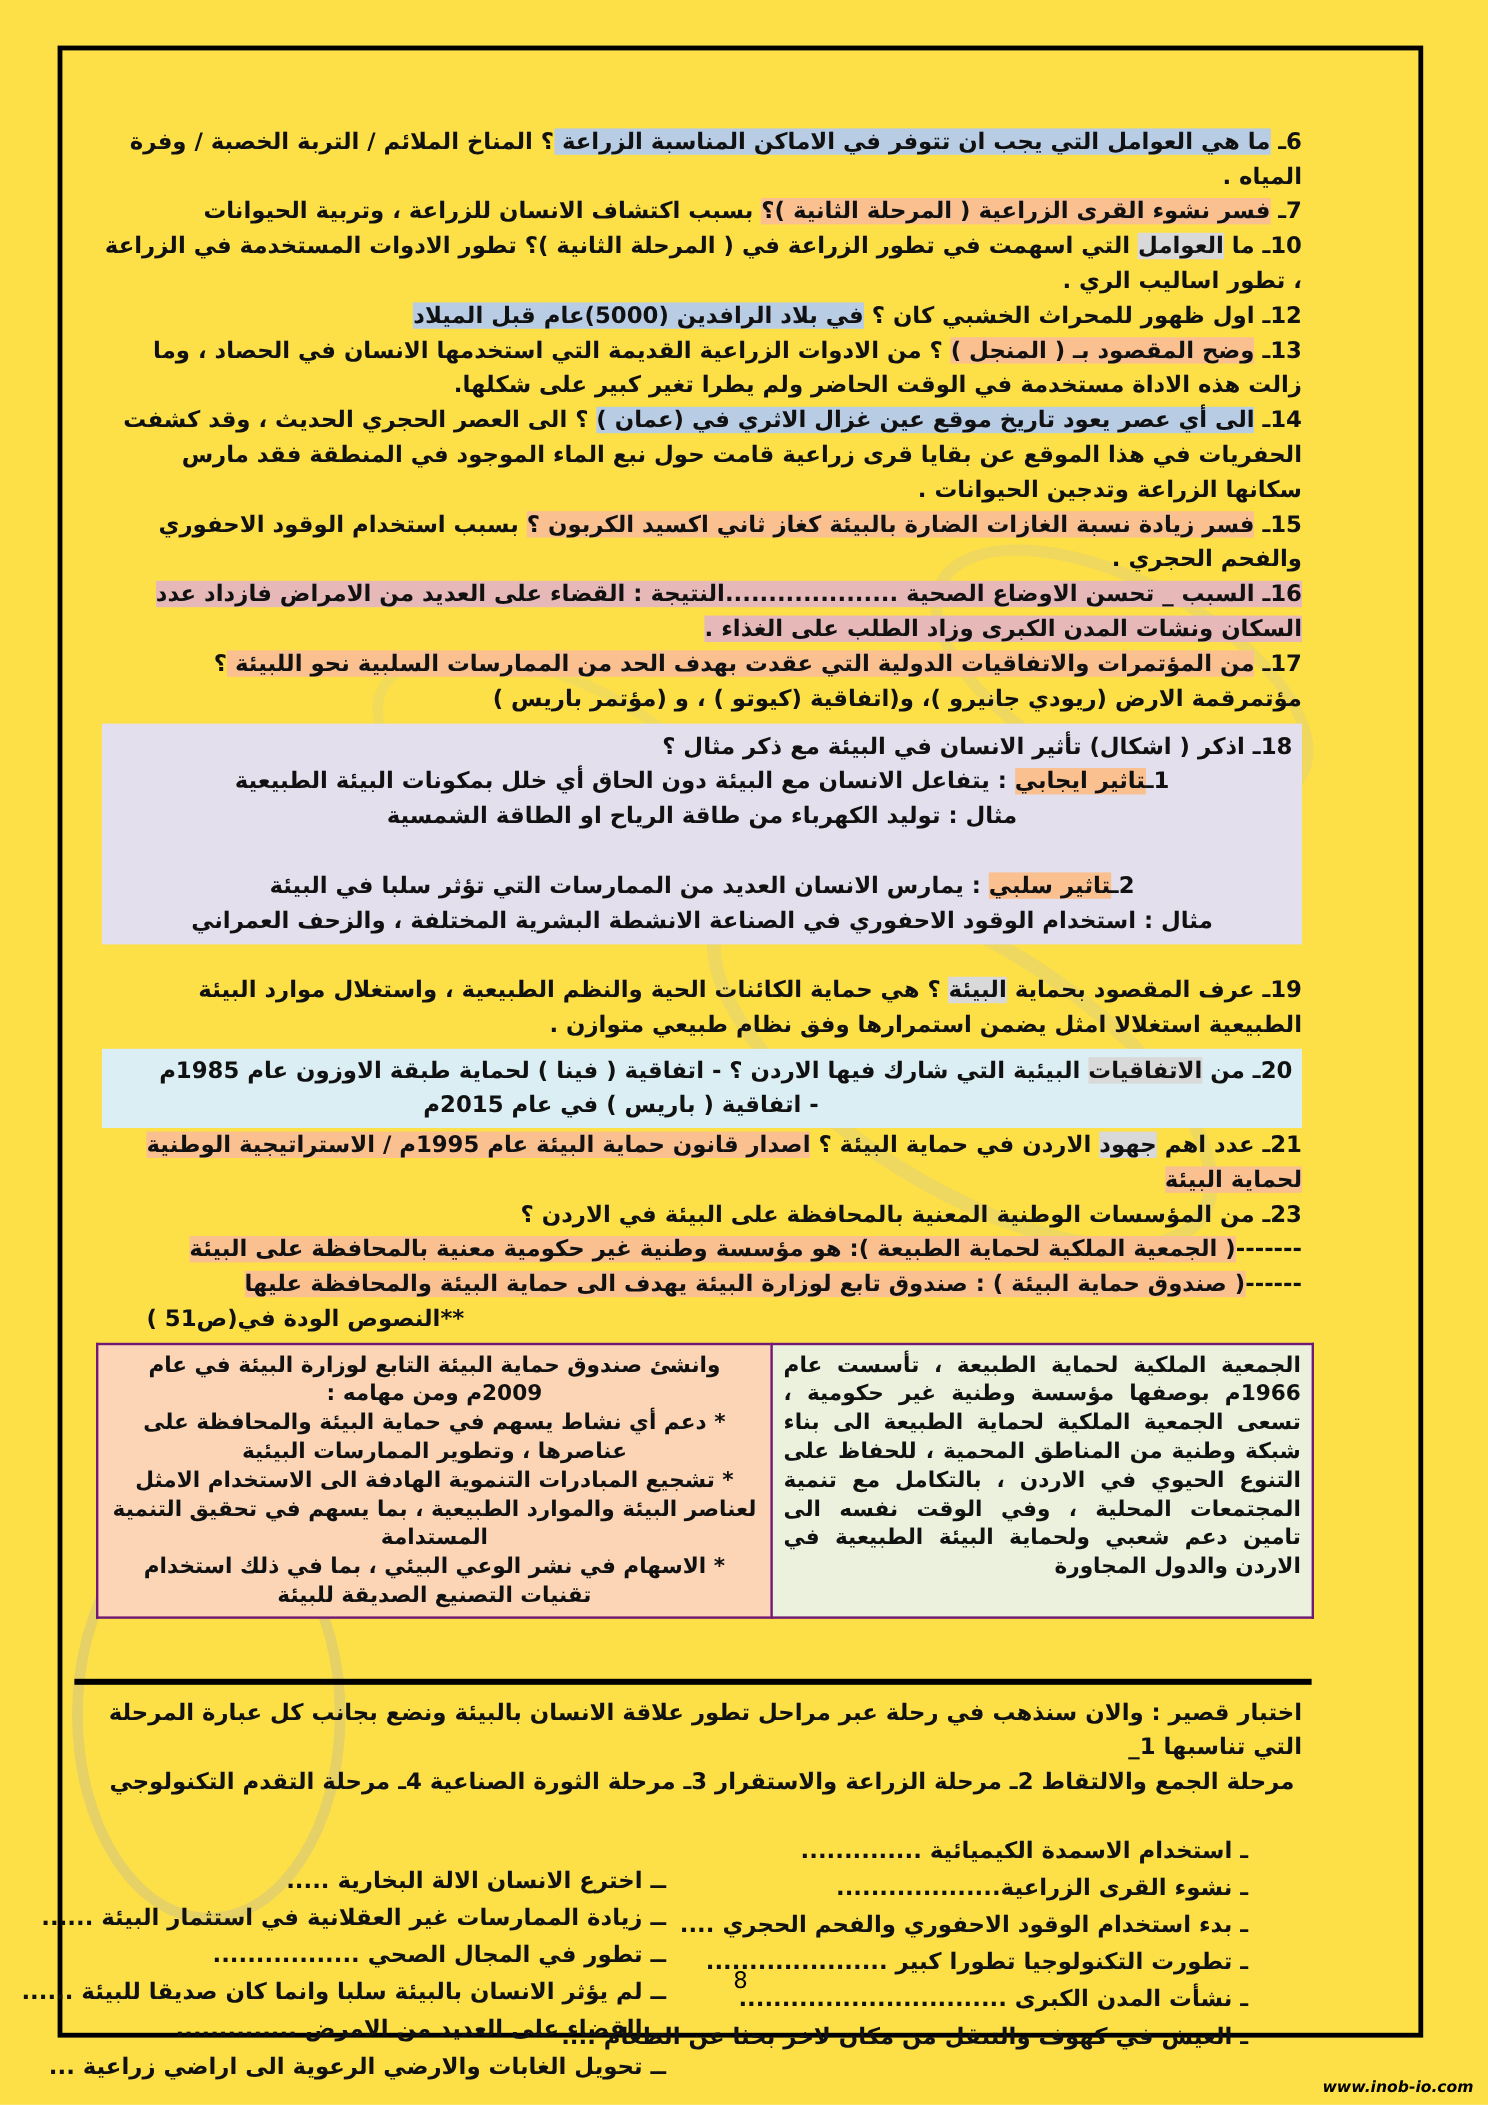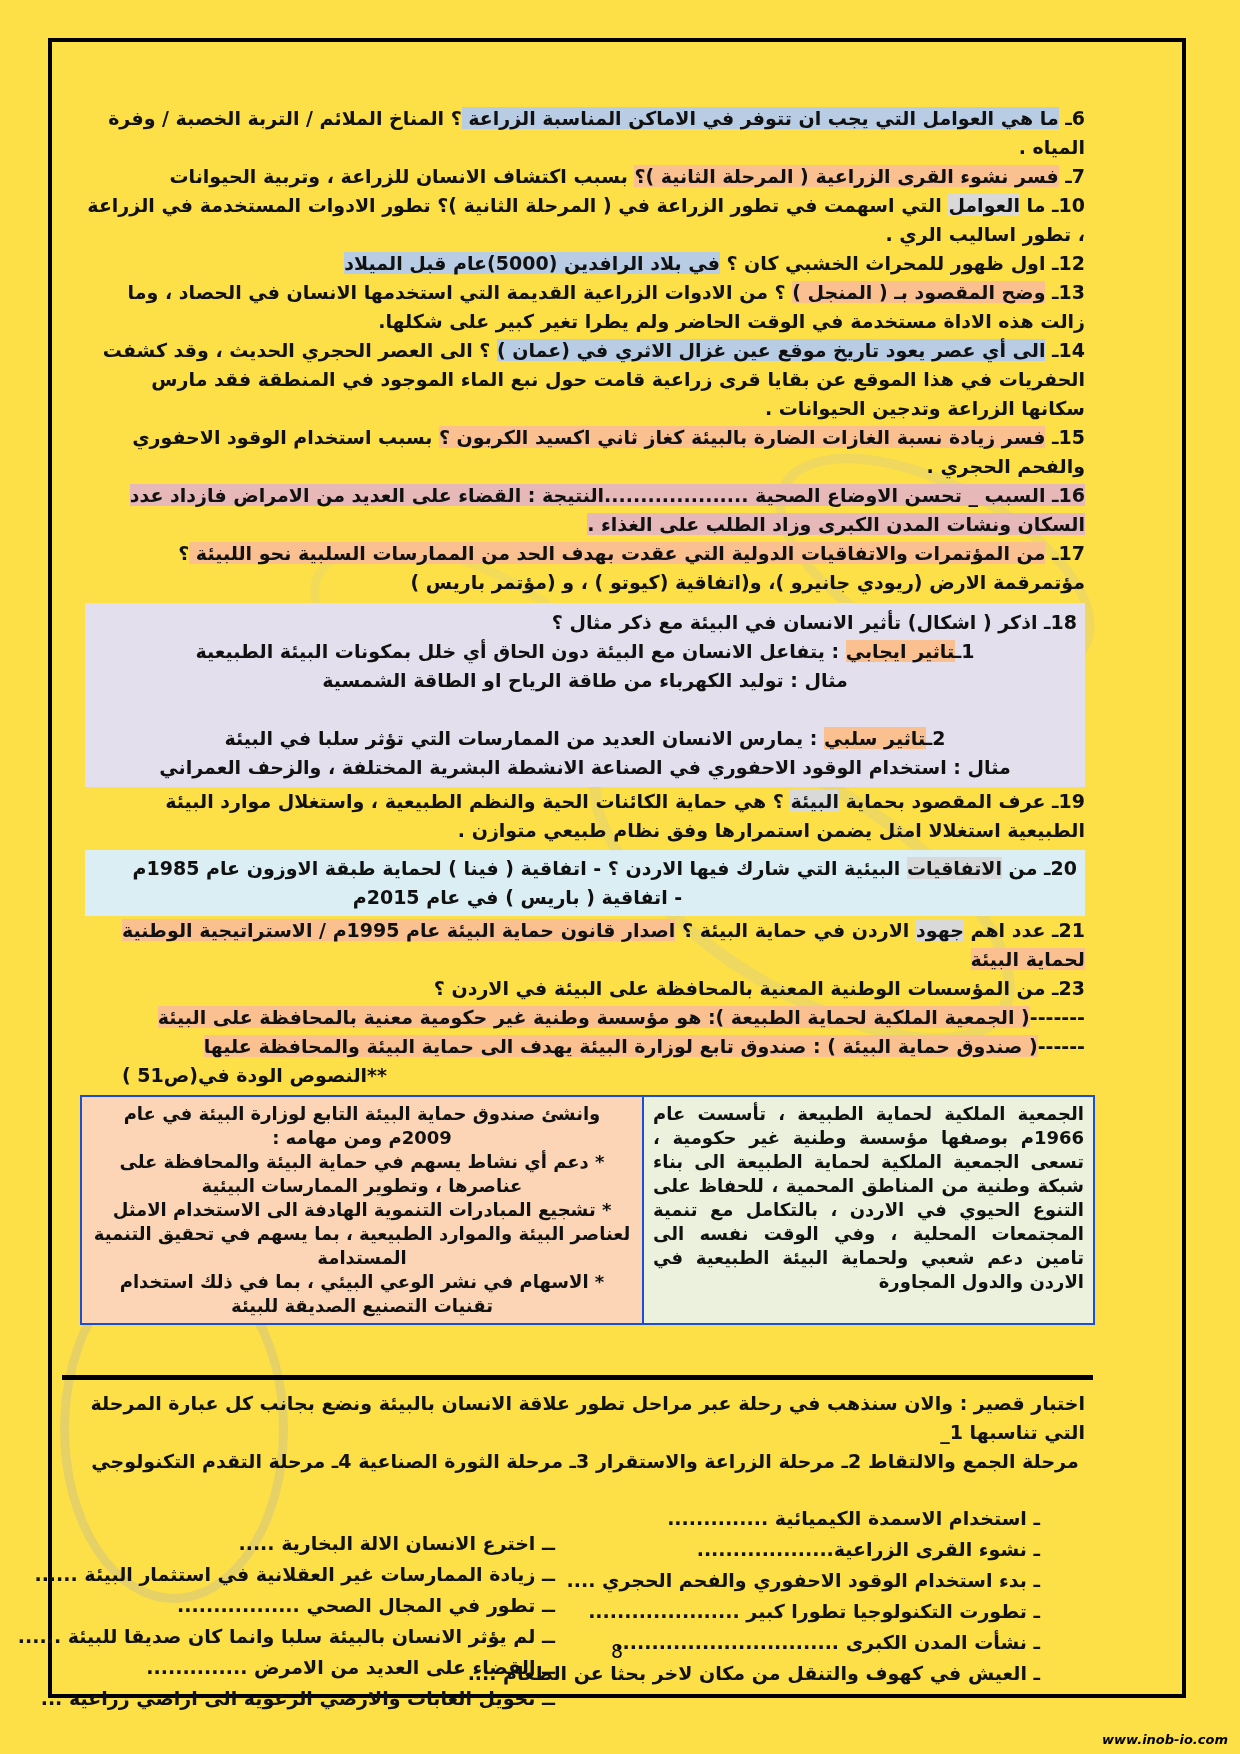--- a/index.html
+++ b/index.html
@@ -28,33 +28,33 @@
   p{margin:0;padding:0;}
   .hl-blue{background:#b8cce4;}
   .hl-orange{background:#fac090;}
   .hl-pink{background:#e6b9b8;}
   .hl-gray{background:#d9d9d9;}
 
   .block-lavender{background:#e4dfec;padding:5px 8px;box-sizing:border-box;width:100%;margin-top:6px;}
   .block-lavender .centered{text-align:center;}
   .gap-before{margin-top:29px;}
 
-  .q19{margin-top:0;}
+  .q19{margin-top:24px;}
   .block-cyan{background:#daeef3;padding:4px 8px;box-sizing:border-box;width:100%;margin-top:5px;}
   .q20-line2{padding-left:0;padding-right:135px;text-align:center;}
 
   .note51{margin-left:37px;text-align:left;direction:rtl;}
   .note51 span{direction:rtl;unicode-bidi:embed;}
 
   table.orgs{
     border-collapse:collapse;margin-top:5px;margin-right:-10px;
     width:973px;table-layout:fixed;direction:rtl;
   }
   table.orgs td{
-    border:2px solid #1d4ed8;vertical-align:top;
+    border:2px solid #701a75;vertical-align:top;
     font-size:18px;line-height:24px;padding:5px 9px;
   }
   td.cell-green{background:#ebf1dd;width:431px;text-align:justify;}
   td.cell-peach{background:#fbd5b5;width:542px;}
   td.cell-peach .c{text-align:center;}
 
   .thick-hr{
     height:5px;background:#000;margin-top:50px;
     margin-left:-23px;margin-right:-8px;
   }

